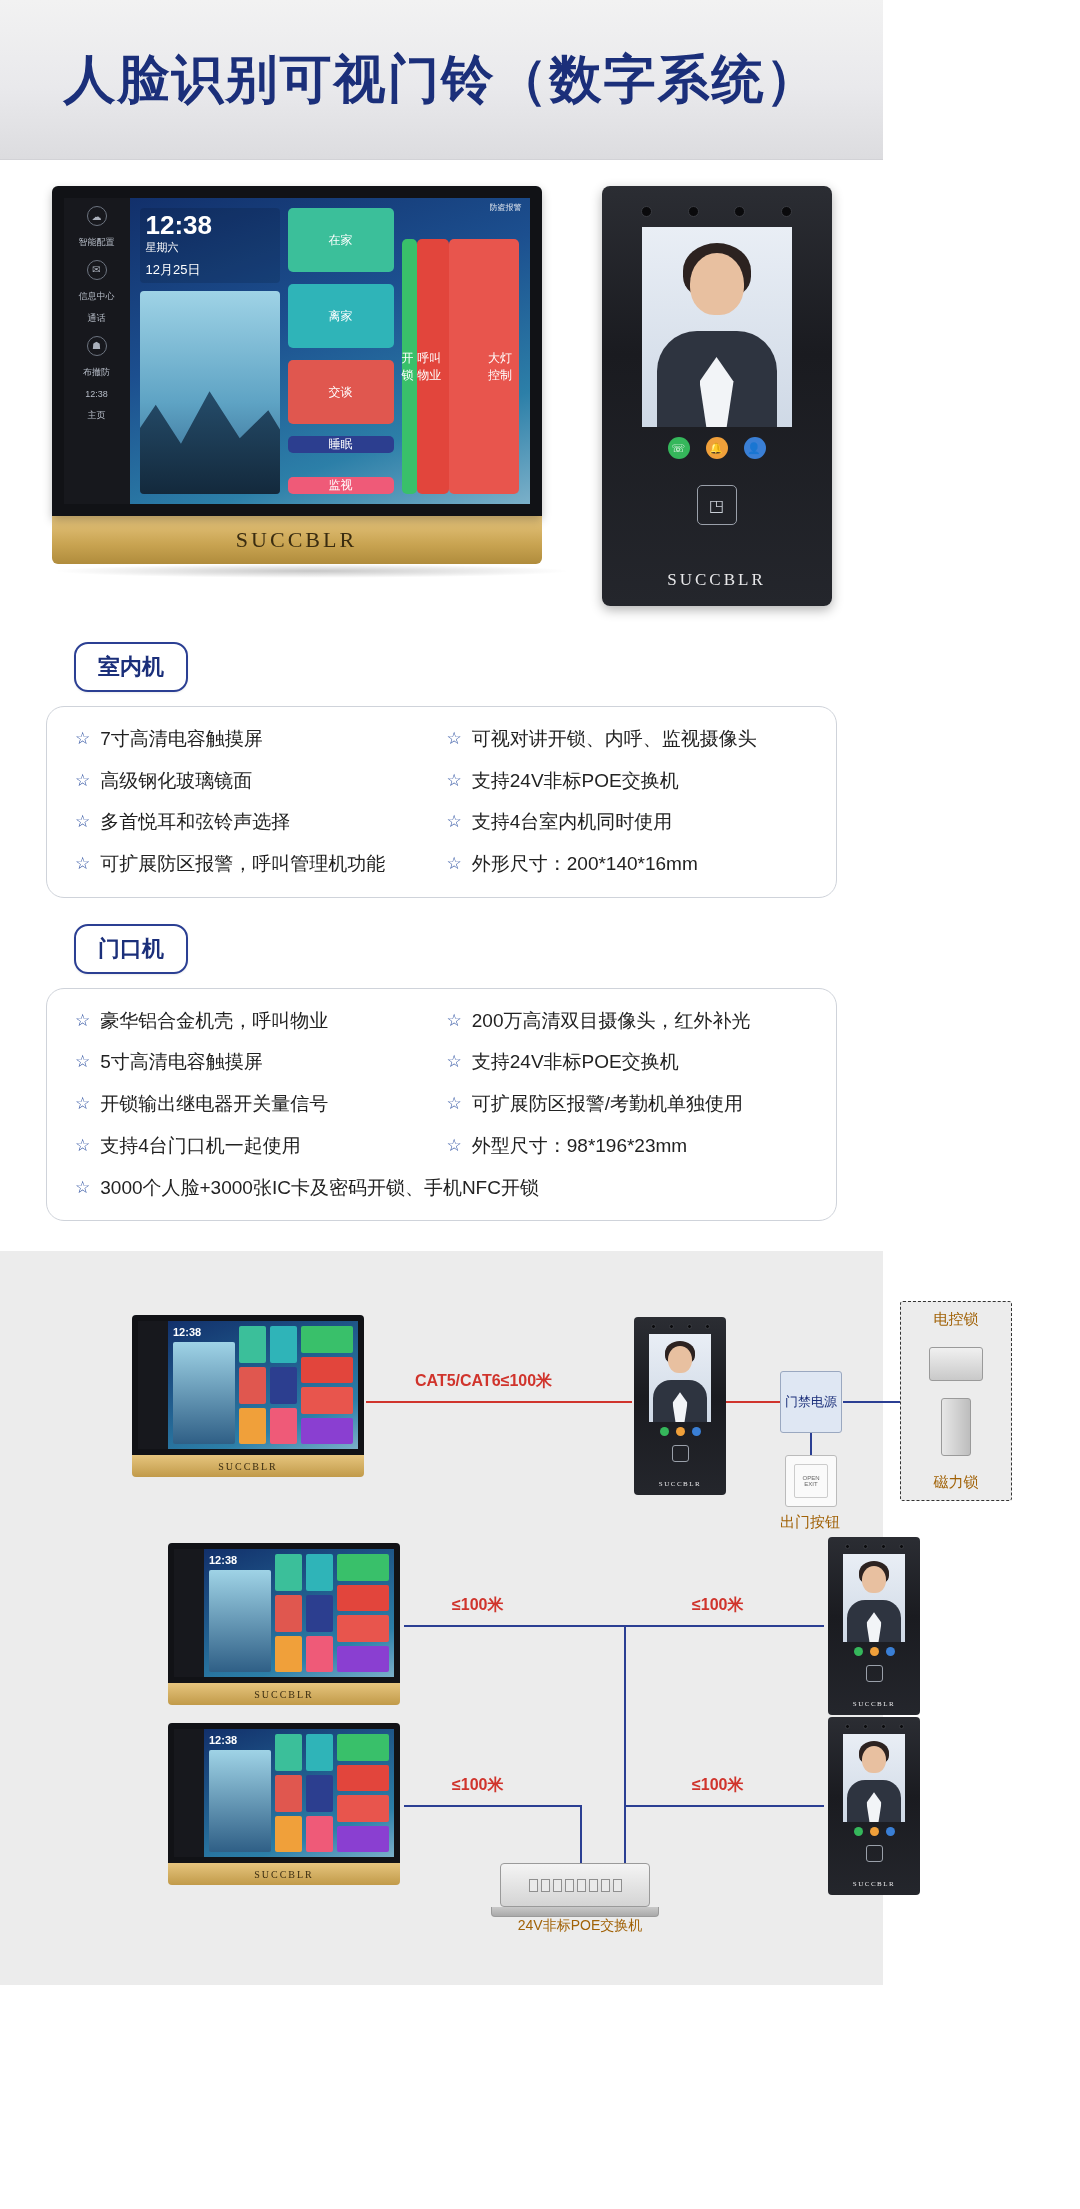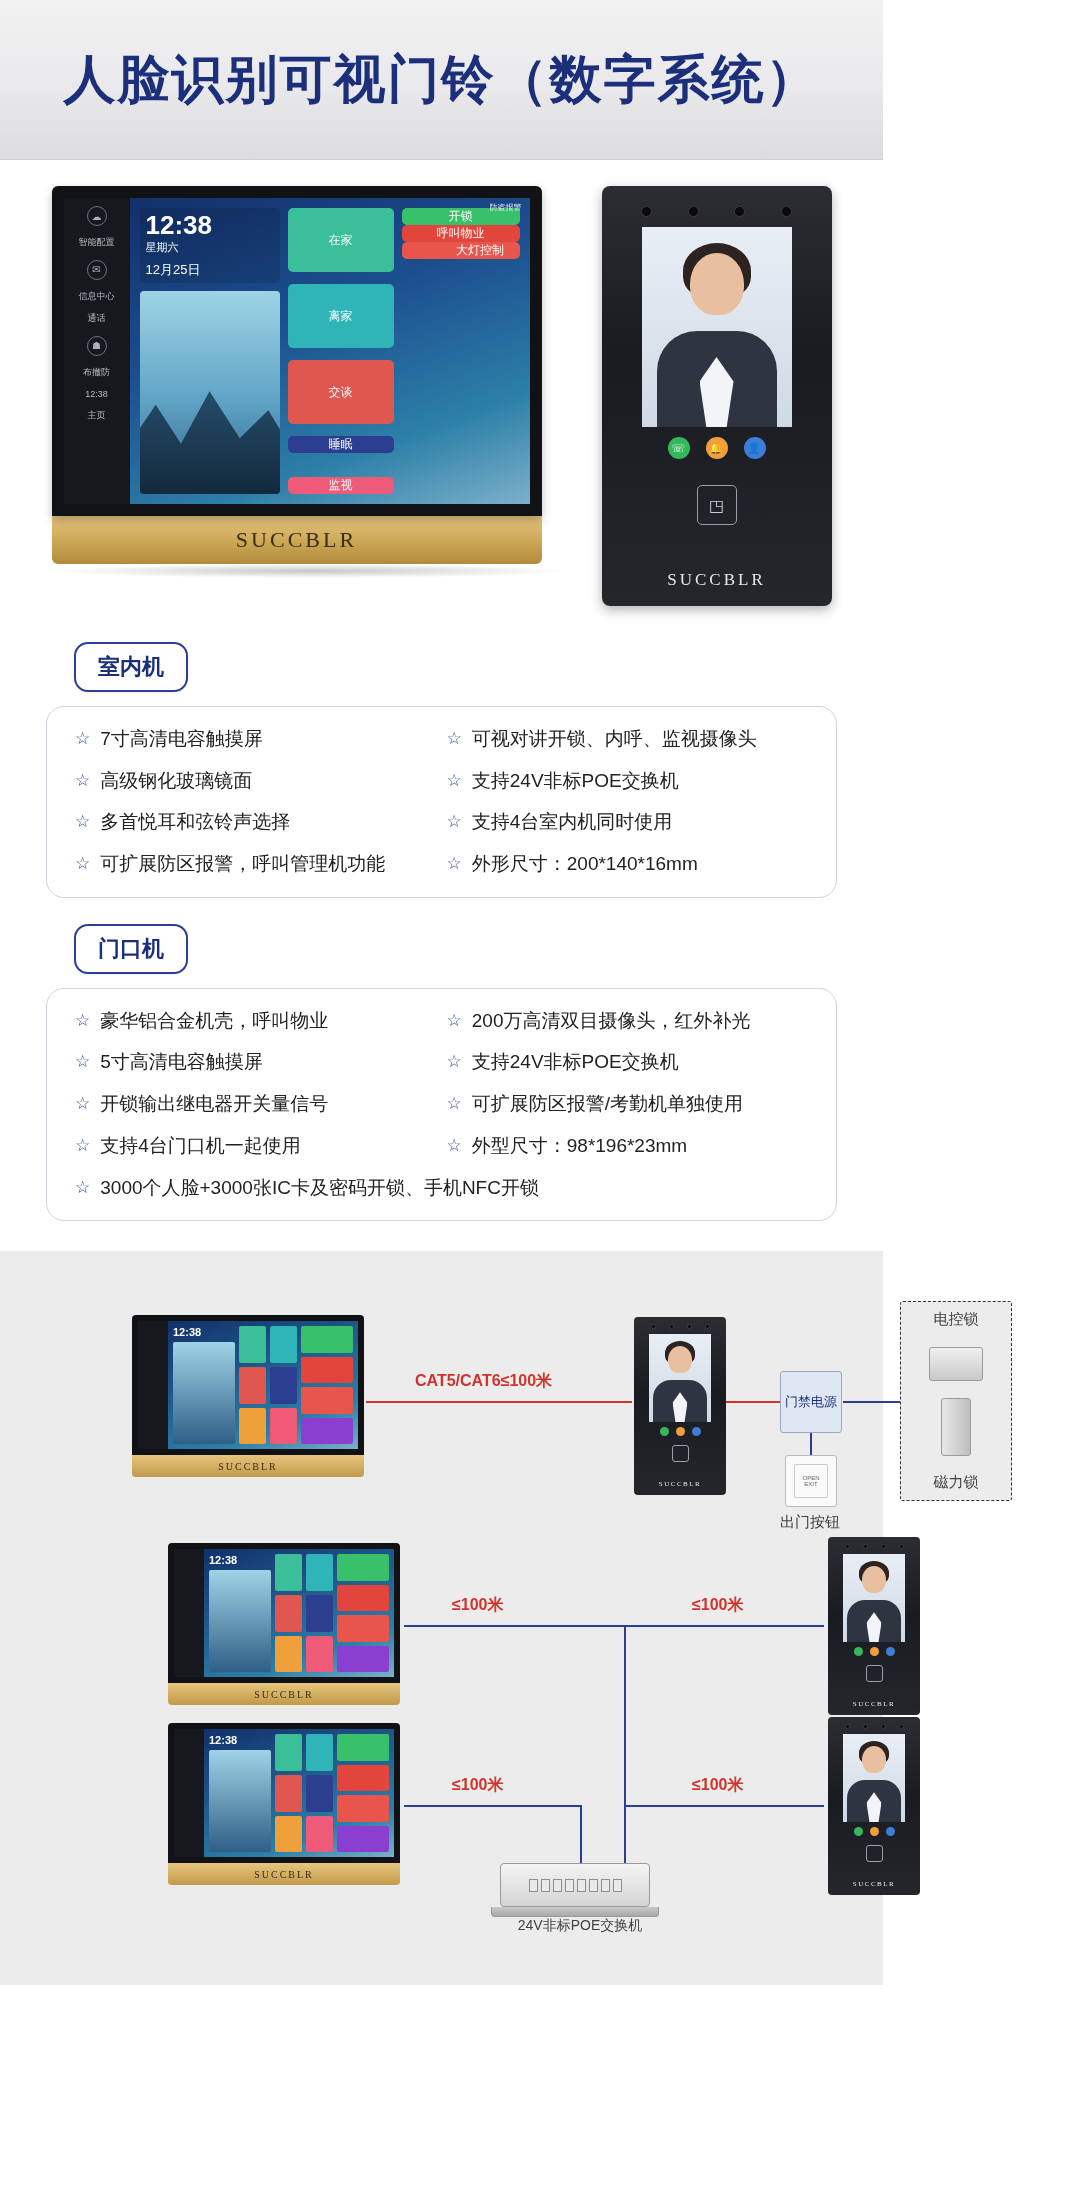--- a/index.html
+++ b/index.html
@@ -108,21 +108,21 @@
   .tile.teal  { background: #2fb4b8; }
   .tile.red   { background: #e0574f; }
   .tile.navy  { background: #2c3e8f; }
   .tile.orange{ background: #f0a03a; }
   .tile.pink  { background: #ef5a78; text-align: center; }
   .tile.purple{ background: #8a3fd1; }
   .tile.lock  { background: #39c06a; }
   .tile.prop  { background: #e2453c; }
   .tile.light { background: #e8554d; padding-left: 39px; }
   .tile.white { background: rgba(255,255,255,.85); }
-  .scr-col-c { width: 118px; display: flex; flex-direction: column; gap: 0; }
+  .scr-col-c { width: 118px; display: flex; flex-direction: row; gap: 0; margin-top: 31px; }
   .badge-tr { position: absolute; right: 8px; top: 4px; font-size: 8px; color: #dfe6ef; }
 
   
   .door { width: 230px; position: relative; }
   .door-body {
     width: 230px; height: 420px;
     background: linear-gradient(180deg,#2b2d33 0%, #1a1b20 40%, #24262c 100%);
     border-radius: 8px;
     padding: 16px 22px;
     box-shadow: 0 4px 12px rgba(0,0,0,.3);
@@ -215,21 +215,21 @@
   .md-screen .b{ position:absolute; left:50%; bottom:0; transform:translateX(-50%); width:54px;height:42px;background:#2e3440;border-radius:18px 18px 0 0;}
   .md-screen .s{ position:absolute; left:50%; bottom:0; transform:translateX(-50%); width:15px;height:30px;background:#f2f4f7; clip-path: polygon(50% 0,100% 35%,80% 100%,20% 100%,0 35%);}
   .md-icons{ display:flex; gap:7px; margin-top:5px;}
   .md-icons span{ width:9px;height:9px;border-radius:50%;}
   .md-nfc{ margin-top:9px; width:17px;height:17px;border:1px solid #9aa0aa;border-radius:3px;}
   .md-brand{ margin-top:auto; font-size:7px; letter-spacing:1.5px; color:#e8e8ea; font-family:"Liberation Serif",serif;}
 
   .cable-label { color:#d0342c; font-size:16px; font-weight:bold; }
   .line-red { background:#d0342c; position:absolute; }
   .line-blue { background:#2b3f93; position:absolute; }
-  .mini-label { font-size: 15px; color:#404040; text-align:center; }
+  .mini-label { font-size: 15px; color:#a16207; text-align:center; }
   .power-box {
     width: 62px; height: 62px; background: #dfe7f3; border: 1px solid #9aa8c0; border-radius: 3px;
     display:flex; align-items:center; justify-content:center; text-align:center; font-size: 13px; color:#1b2f7a; line-height:1.2;
   }
   .exit-btn {
     width: 52px; height: 52px; background:#fafafa; border:1px solid #bbb; border-radius:3px;
     display:flex; align-items:center; justify-content:center;
   }
   .exit-btn .inner { width: 34px; height: 34px; border:1px solid #ccc; border-radius:2px; font-size:6px; color:#666; display:flex; align-items:center; justify-content:center; text-align:center;}
   .lock-ec { width: 54px; height: 34px; background: linear-gradient(180deg,#f0f0f0,#c9c9c9); border:1px solid #9a9a9a; border-radius:3px; }

